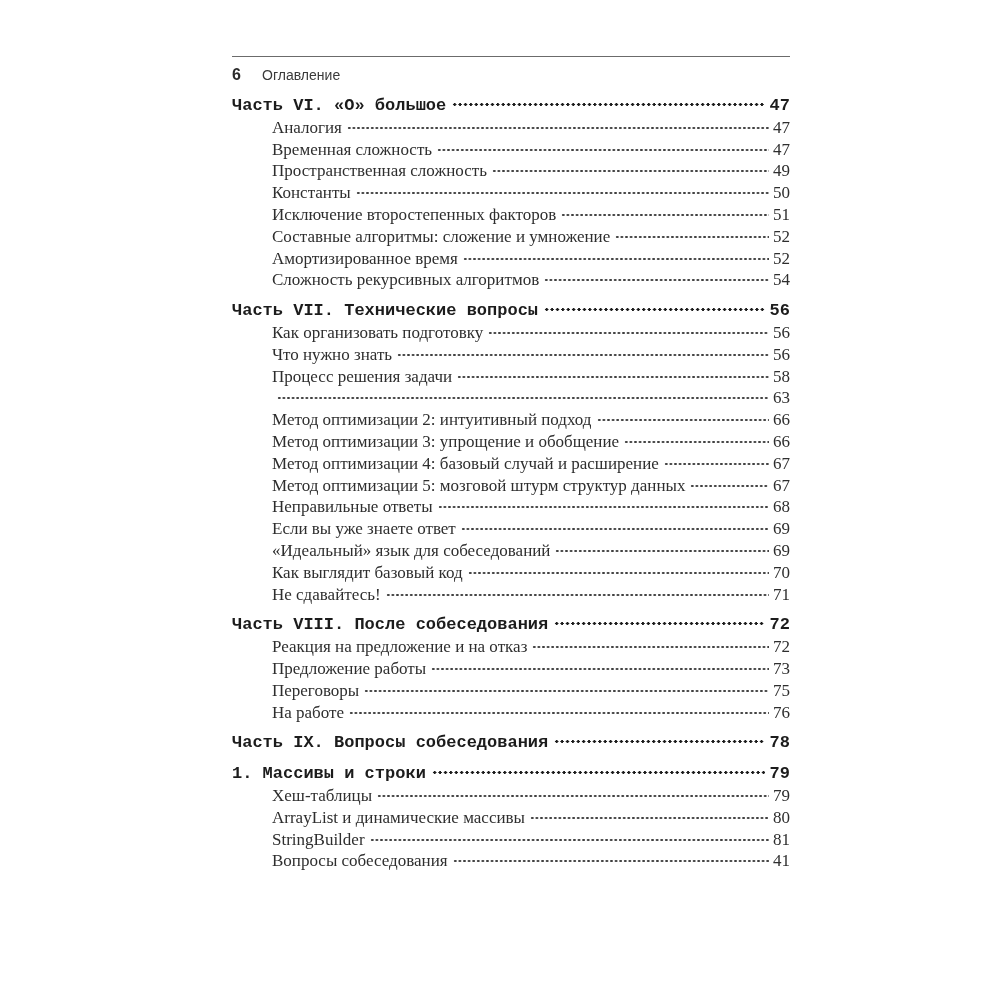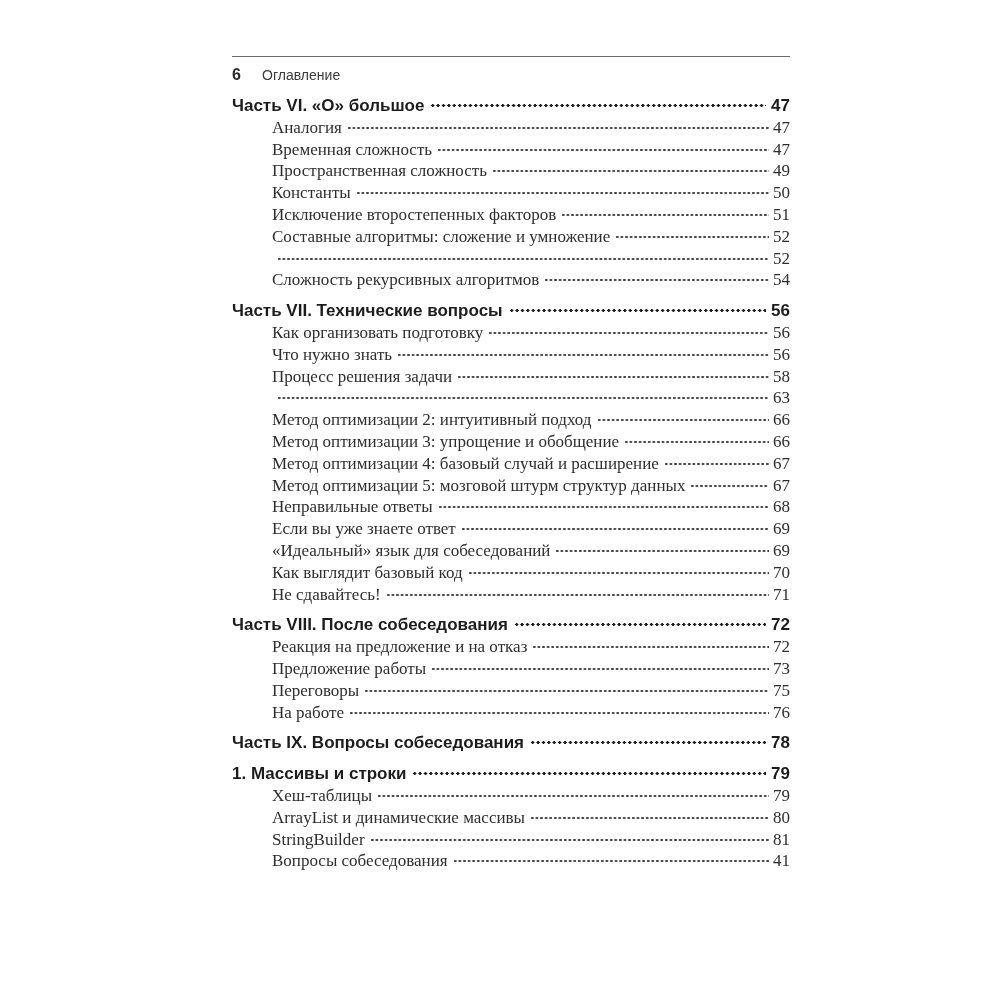--- a/index.html
+++ b/index.html
@@ -30,21 +30,21 @@
   .pg{white-space:nowrap;}
 
   .leader{flex:1;position:relative;min-width:12px;}
   .leader::after{
     content:"";position:absolute;left:5px;right:4px;bottom:3px;height:4px;
     background-image:radial-gradient(circle,var(--leader_dot) 1px,transparent 1.25px);
     background-size:4.6px 4px;background-repeat:repeat-x;background-position:left bottom;
   }
 
   
-  .row.heading{font-family:Liberation Sans, sans-serif;font-weight:bold;
+  .row.heading{font-family:Liberation Mono, monospace;font-weight:bold;
     font-size:17px;color:var(--ink);}
   .row.heading .leader::after{
     left:6px;right:5px;height:5px;bottom:3px;
     background-image:radial-gradient(circle,var(--ink) 1.45px,transparent 1.65px);
     background-size:5.4px 5px;
   }
 
   
   .row.entry{font-family:"Liberation Serif","DejaVu Serif",serif;
     font-size:17px;color:var(--serif_ink);padding-left:40px;text-align:right;}
@@ -99,20 +99,21 @@
     <span class="pg">51</span>
   </div>
 
   <div class="row entry">
     <span class="label">Составные алгоритмы: сложение и умножение</span>
     <span class="leader"></span>
     <span class="pg">52</span>
   </div>
 
   <div class="row entry">
+    <span class="label">Амортизированное время</span>
     <span class="leader"></span>
     <span class="pg">52</span>
   </div>
 
 
   <div class="row entry">
     <span class="label">Сложность рекурсивных алгоритмов</span>
     <span class="leader"></span>
     <span class="pg">54</span>
   </div>

